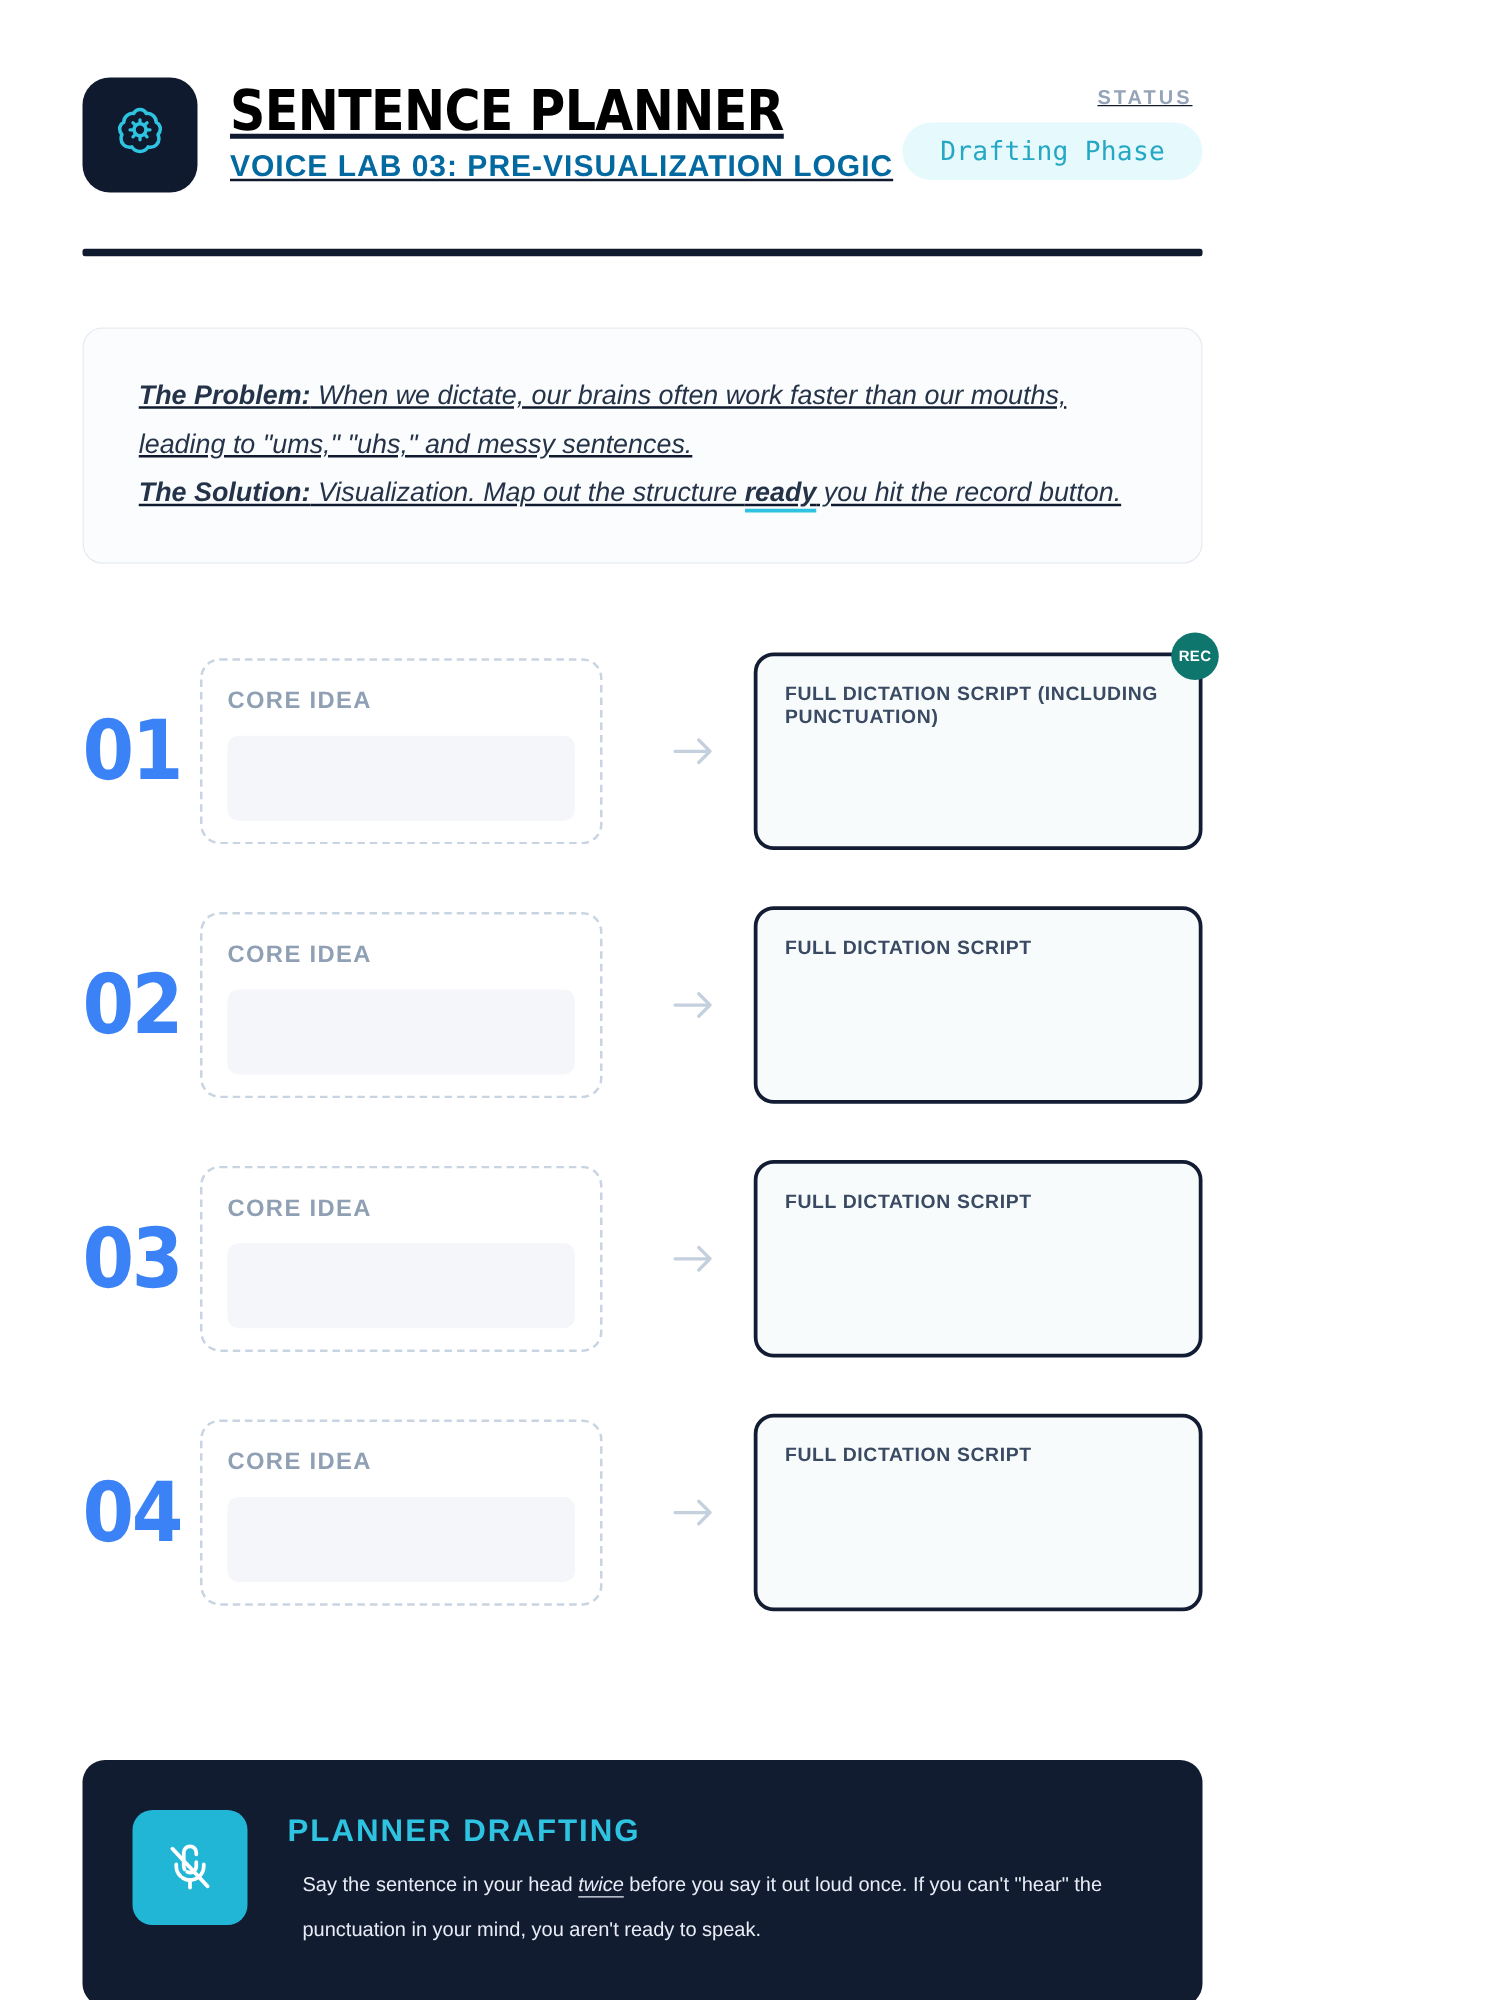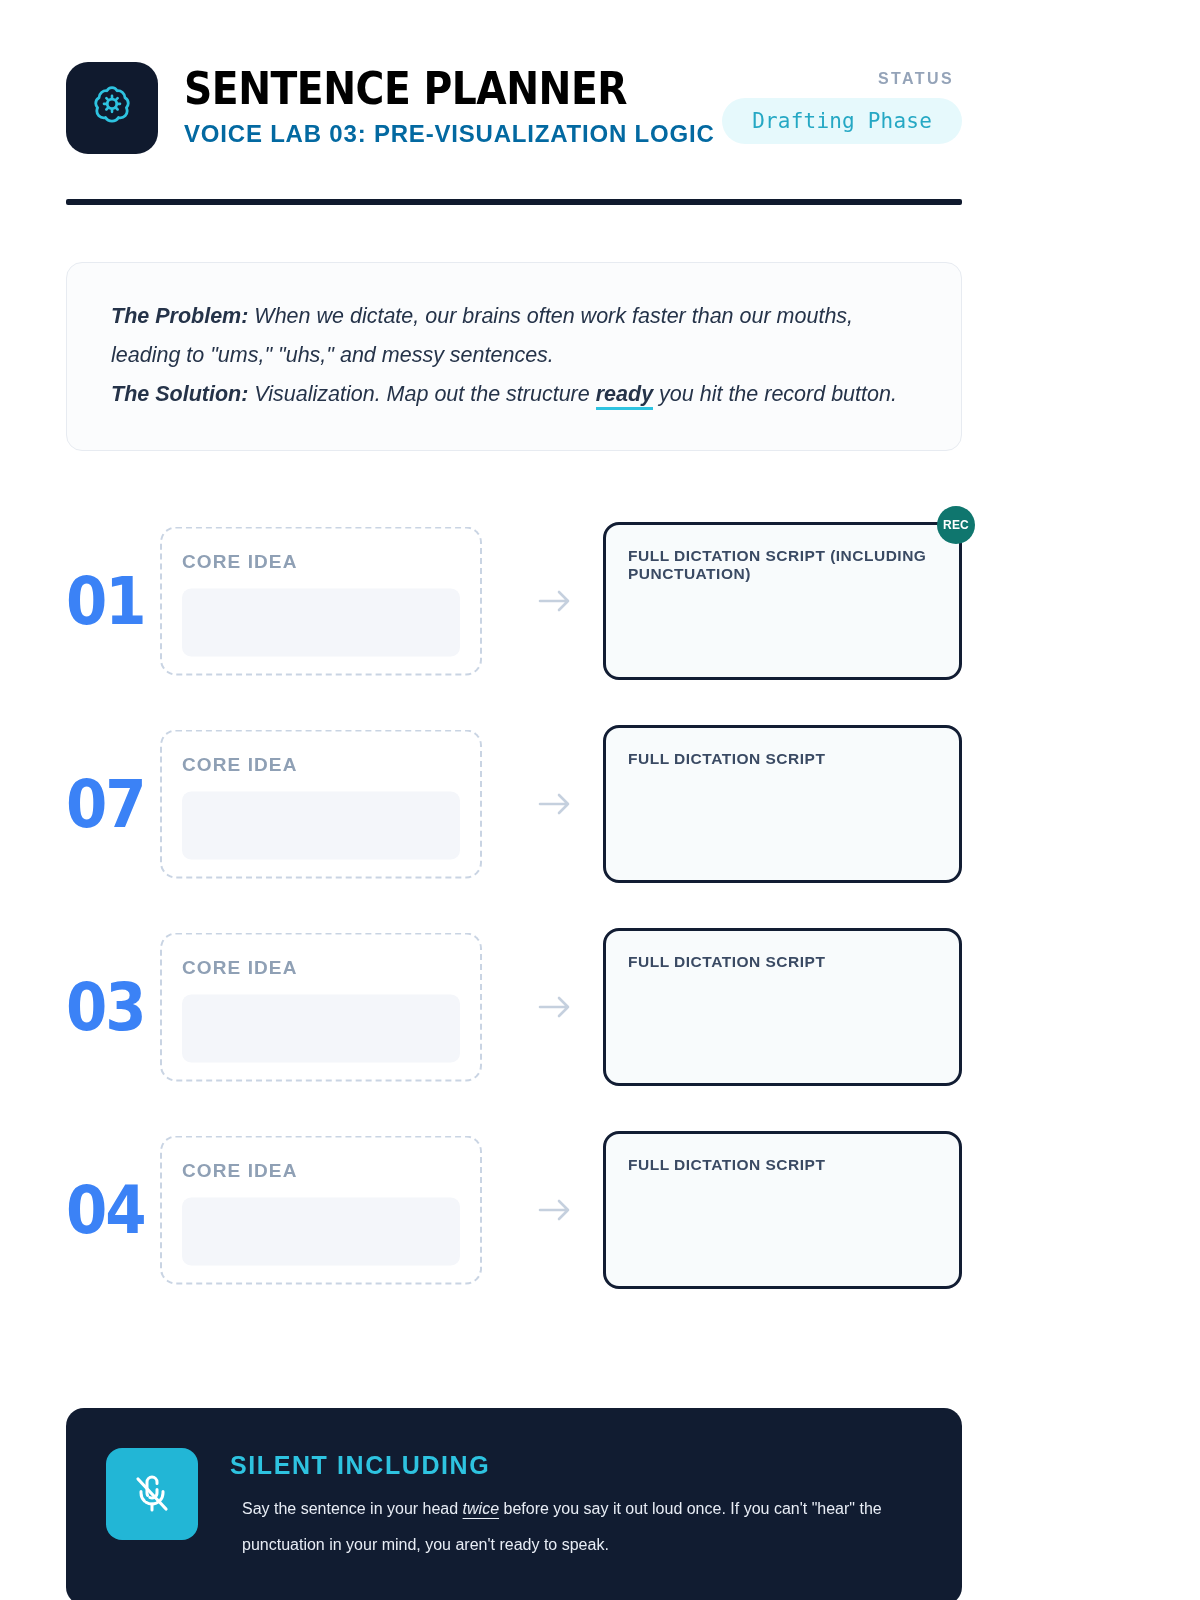--- a/index.html
+++ b/index.html
@@ -13,20 +13,21 @@
     font-family: "Liberation Sans", sans-serif;
     color: #101a2e;
     overflow: hidden;
   }
   .page {
     width: 1028px;
     height: 1600px;
     box-sizing: border-box;
     padding: 0 66px;
     position: relative;
+    text-decoration: underline;
   }
 
   
   .header {
     display: flex;
     align-items: flex-start;
     padding-top: 62px;
     height: 100px;
   }
   .brand-mark {
@@ -309,21 +310,21 @@
           <path d="M2 12h28M21 3l9 9-9 9" stroke="currentColor" stroke-width="2.6" stroke-linecap="round" stroke-linejoin="round"></path>
         </svg>
       </div>
       <div class="script-box">
         <div class="script-label">FULL DICTATION SCRIPT (INCLUDING PUNCTUATION)</div>
         <div class="rec-badge">REC</div>
       </div>
     </div>
 
     <div class="row">
-      <div class="row-num">07</div>
+      <div class="row-num">02</div>
       <div class="idea-box">
         <div class="idea-label">CORE IDEA</div>
         <div class="idea-fill"></div>
       </div>
       <div class="arrow">
         <svg width="34" height="24" viewBox="0 0 34 24" fill="none" aria-hidden="true">
           <path d="M2 12h28M21 3l9 9-9 9" stroke="currentColor" stroke-width="2.6" stroke-linecap="round" stroke-linejoin="round"></path>
         </svg>
       </div>
       <div class="script-box">
@@ -369,18 +370,18 @@
     <div class="callout-icon">
       <svg width="48" height="48" viewBox="0 0 48 48" fill="none" aria-hidden="true">
         <path d="M29 13.4V12a5 5 0 0 0-10 0v11c0 .9.24 1.75.66 2.48" stroke="#ffffff" stroke-width="3" stroke-linecap="round"></path>
         <path d="M29 19.6V23a5 5 0 0 1-7.2 4.5" stroke="#ffffff" stroke-width="3" stroke-linecap="round"></path>
         <path d="M35 21.5V23c0 6.07-4.93 11-11 11-2.2 0-4.25-.65-5.97-1.76M13 21.5V23c0 3.1 1.28 5.9 3.35 7.9" stroke="#ffffff" stroke-width="3" stroke-linecap="round"></path>
         <path d="M24 34v6" stroke="#ffffff" stroke-width="3" stroke-linecap="round"></path>
         <path d="M10 9l28 30" stroke="#ffffff" stroke-width="3.2" stroke-linecap="round"></path>
       </svg>
     </div>
     <div class="callout-body">
-      <h2 class="callout-title">SILENT INCLUDING</h2>
+      <h2 class="callout-title">PLANNER DRAFTING</h2>
       <p class="callout-text"><span>Say the sentence in your head </span><span class="em">twice</span><span> before you say it out loud once. If you can't "hear" the punctuation in your mind, you aren't ready to speak.</span></p>
     </div>
   </div>
 
 </div>
 
 </body></html>

